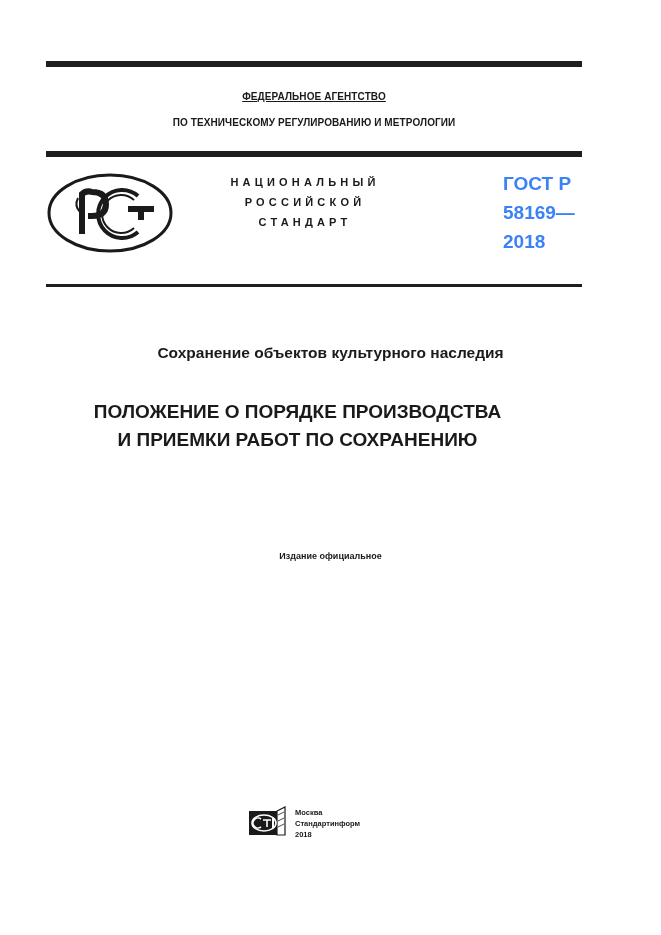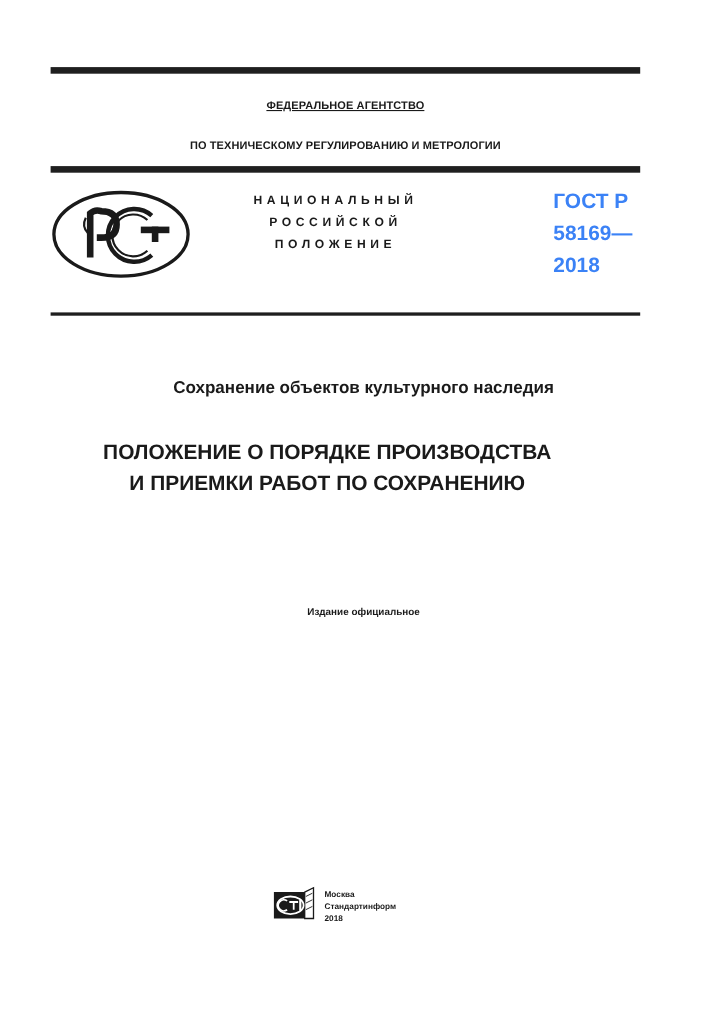--- a/index.html
+++ b/index.html
@@ -27,21 +27,21 @@
     .agency {
       position: absolute;
       left: 46px;
       width: 536px;
       text-align: center;
       font-weight: bold;
       font-size: 10px;
       letter-spacing: 0.1px;
     }
     .agency-line1 { top: 91px; text-decoration: underline; }
-    .agency-line2 { top: 127px; text-align: center; }
+    .agency-line2 { top: 117px; text-align: center; }
 
     .logo {
       position: absolute;
       left: 46px;
       top: 172px;
       width: 128px;
       height: 82px;
     }
 
     .national {
@@ -139,21 +139,21 @@
     <path d="M88 28 A 19 19 0 1 0 88 56" fill="none" stroke="#1a1a1a" stroke-width="2"></path>
 
     <rect x="82" y="34" width="26" height="6" fill="#1a1a1a"></rect>
     <rect x="92" y="34" width="6" height="14" fill="#1a1a1a"></rect>
   </svg>
 </div>
 
 <div class="national">
   <div>НАЦИОНАЛЬНЫЙ</div>
   <div>РОССИЙСКОЙ</div>
-  <div>ПОЛОЖЕНИЕ</div>
+  <div>СТАНДАРТ</div>
 </div>
 
 <div class="gost">
   <div>ГОСТ Р</div>
   <div>58169—</div>
   <div>2018</div>
 </div>
 
 <div class="rule rule-bottom"></div>
 

